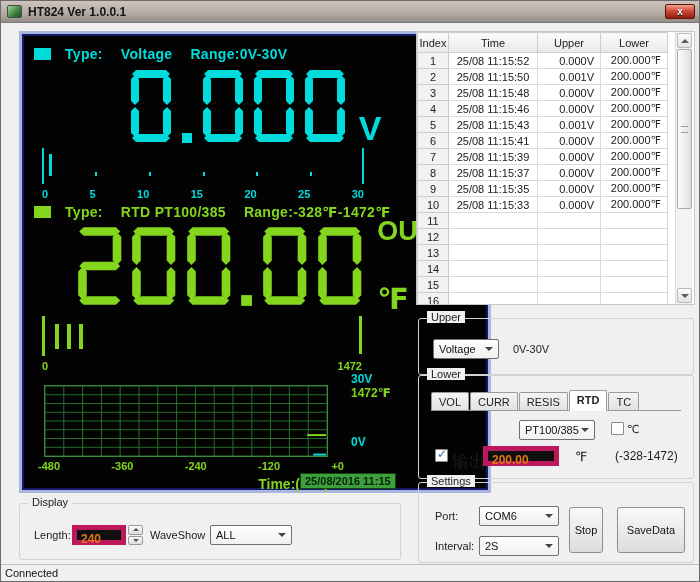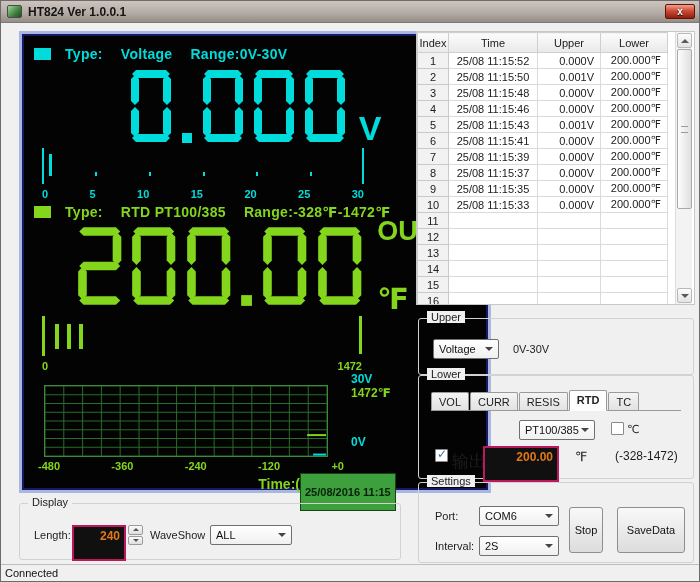--- a/index.html
+++ b/index.html
@@ -51,21 +51,21 @@
   .vbar.g{background:var(--green);}
   .tick-labels{display:flex;justify-content:space-between;font-size:11px;font-weight:bold;margin-top:2px;}
   
   .graph-svg{position:absolute;left:20px;top:349px;border:1px solid var(--grid-border);}
   .glbl{position:absolute;left:327px;font-weight:bold;font-size:12px;}
   .xticks{position:absolute;left:14px;top:424px;width:306px;display:flex;justify-content:space-between;
     font-size:11px;font-weight:bold;color:var(--green);}
   .time-lbl{position:absolute;left:20px;top:440px;width:284px;text-align:right;
     font-size:14px;font-weight:bold;color:var(--green);}
   .stamp{position:absolute;left:276px;top:437px;background:var(--ts-bg);color:#06230a;
-    font-size:11px;font-weight:bold;padding:12px 4px;border:1px solid #154515;}
+    font-size:11px;font-weight:bold;padding:1px 4px;border:1px solid #154515;}
   
   .table-wrap{position:absolute;left:415px;top:8px;width:279px;height:274px;overflow:hidden;
     background:#fff;border:1px solid #c8c8c8;}
   table{border-collapse:collapse;width:250px;table-layout:fixed;font-size:11px;color:#202020;}
   col.ci{width:31px;} col.ct{width:89px;} col.cu{width:63px;} col.cl{width:67px;}
   th{height:20px;font-weight:normal;background:linear-gradient(180deg,#fcfcfc,#e9e9e9);
     border:1px solid #cfcfcf;}
   td{height:16px;border:1px solid #dadada;white-space:nowrap;overflow:hidden;}
   td:nth-child(1){background:#f2f2f2;text-align:center;border-color:#c9c9c9;}
   td:nth-child(2){text-align:center;}
@@ -84,22 +84,22 @@
   .gb{position:absolute;border:1px solid #d2d2d2;border-radius:3px;}
   .gb-label{position:absolute;top:-8px;left:8px;background:#f0f0f0;padding:0 4px;font-size:11px;color:#1d1d1d;}
   .lbl{position:absolute;font-size:11px;color:#1d1d1d;}
   
   .dd{position:absolute;height:20px;border:1px solid #707070;border-radius:2px;
     background:linear-gradient(180deg,#ffffff,#f0f0f0);display:flex;align-items:center;
     font-size:11px;padding:0 5px;color:#111;}
   .dd-arrow{margin-left:auto;width:0;height:0;border:4px solid transparent;border-top-color:#444;margin-top:4px;}
   .btn{position:absolute;border:1px solid #8e8e8e;border-radius:3px;font-size:11px;color:#111;
     background:linear-gradient(180deg,#f9f9f9,#dcdcdc);display:flex;align-items:center;justify-content:center;}
-  .dark-input{position:absolute;height:36px;background:#101010;border:2px solid #be185d;
-    color:var(--orange);font-size:12px;font-weight:bold;padding:2px 4px;text-align:right;}
+  .dark-input{position:absolute;height:20px;background:#101010;border:5px solid #be185d;
+    color:var(--orange);font-size:12px;font-weight:bold;padding:2px 4px;}
   .spinner{position:absolute;width:15px;height:20px;display:flex;flex-direction:column;gap:1px;}
   .spin-btn{flex:1;border:1px solid #9a9a9a;border-radius:2px;background:linear-gradient(#fbfbfb,#dedede);
     display:flex;align-items:center;justify-content:center;}
   .spin-btn::after{content:"";border:3px solid transparent;}
   .spin-up::after{border-bottom-color:#555;margin-top:-3px;}
   .spin-dn::after{border-top-color:#555;margin-bottom:-3px;}
   .checkbox{position:absolute;width:13px;height:13px;border:1px solid #8a8a8a;background:#fff;border-radius:1px;}
   .checkbox.checked::after{content:"\2713";position:absolute;left:1px;top:-3px;color:#3a6ea5;font-size:12px;font-weight:bold;}
   
   .tabs{position:absolute;left:12px;right:12px;display:flex;align-items:flex-end;

